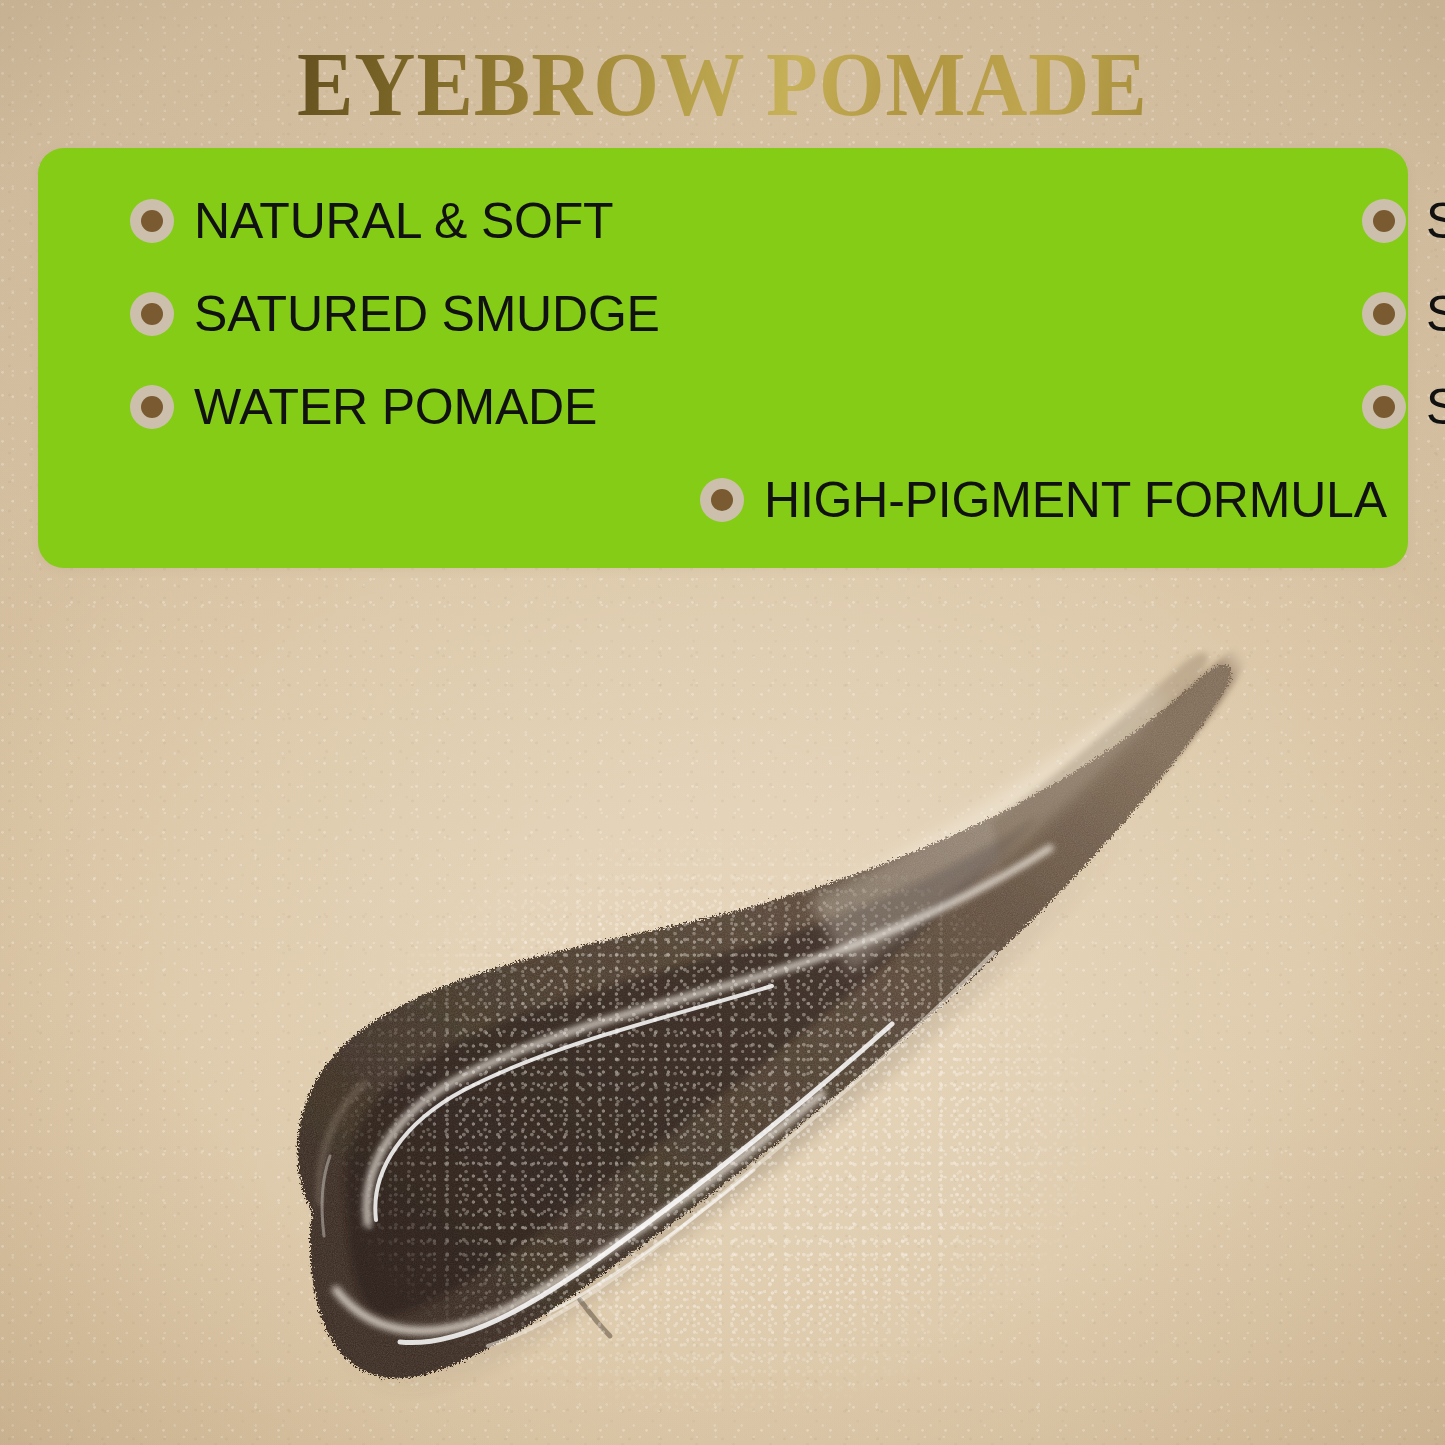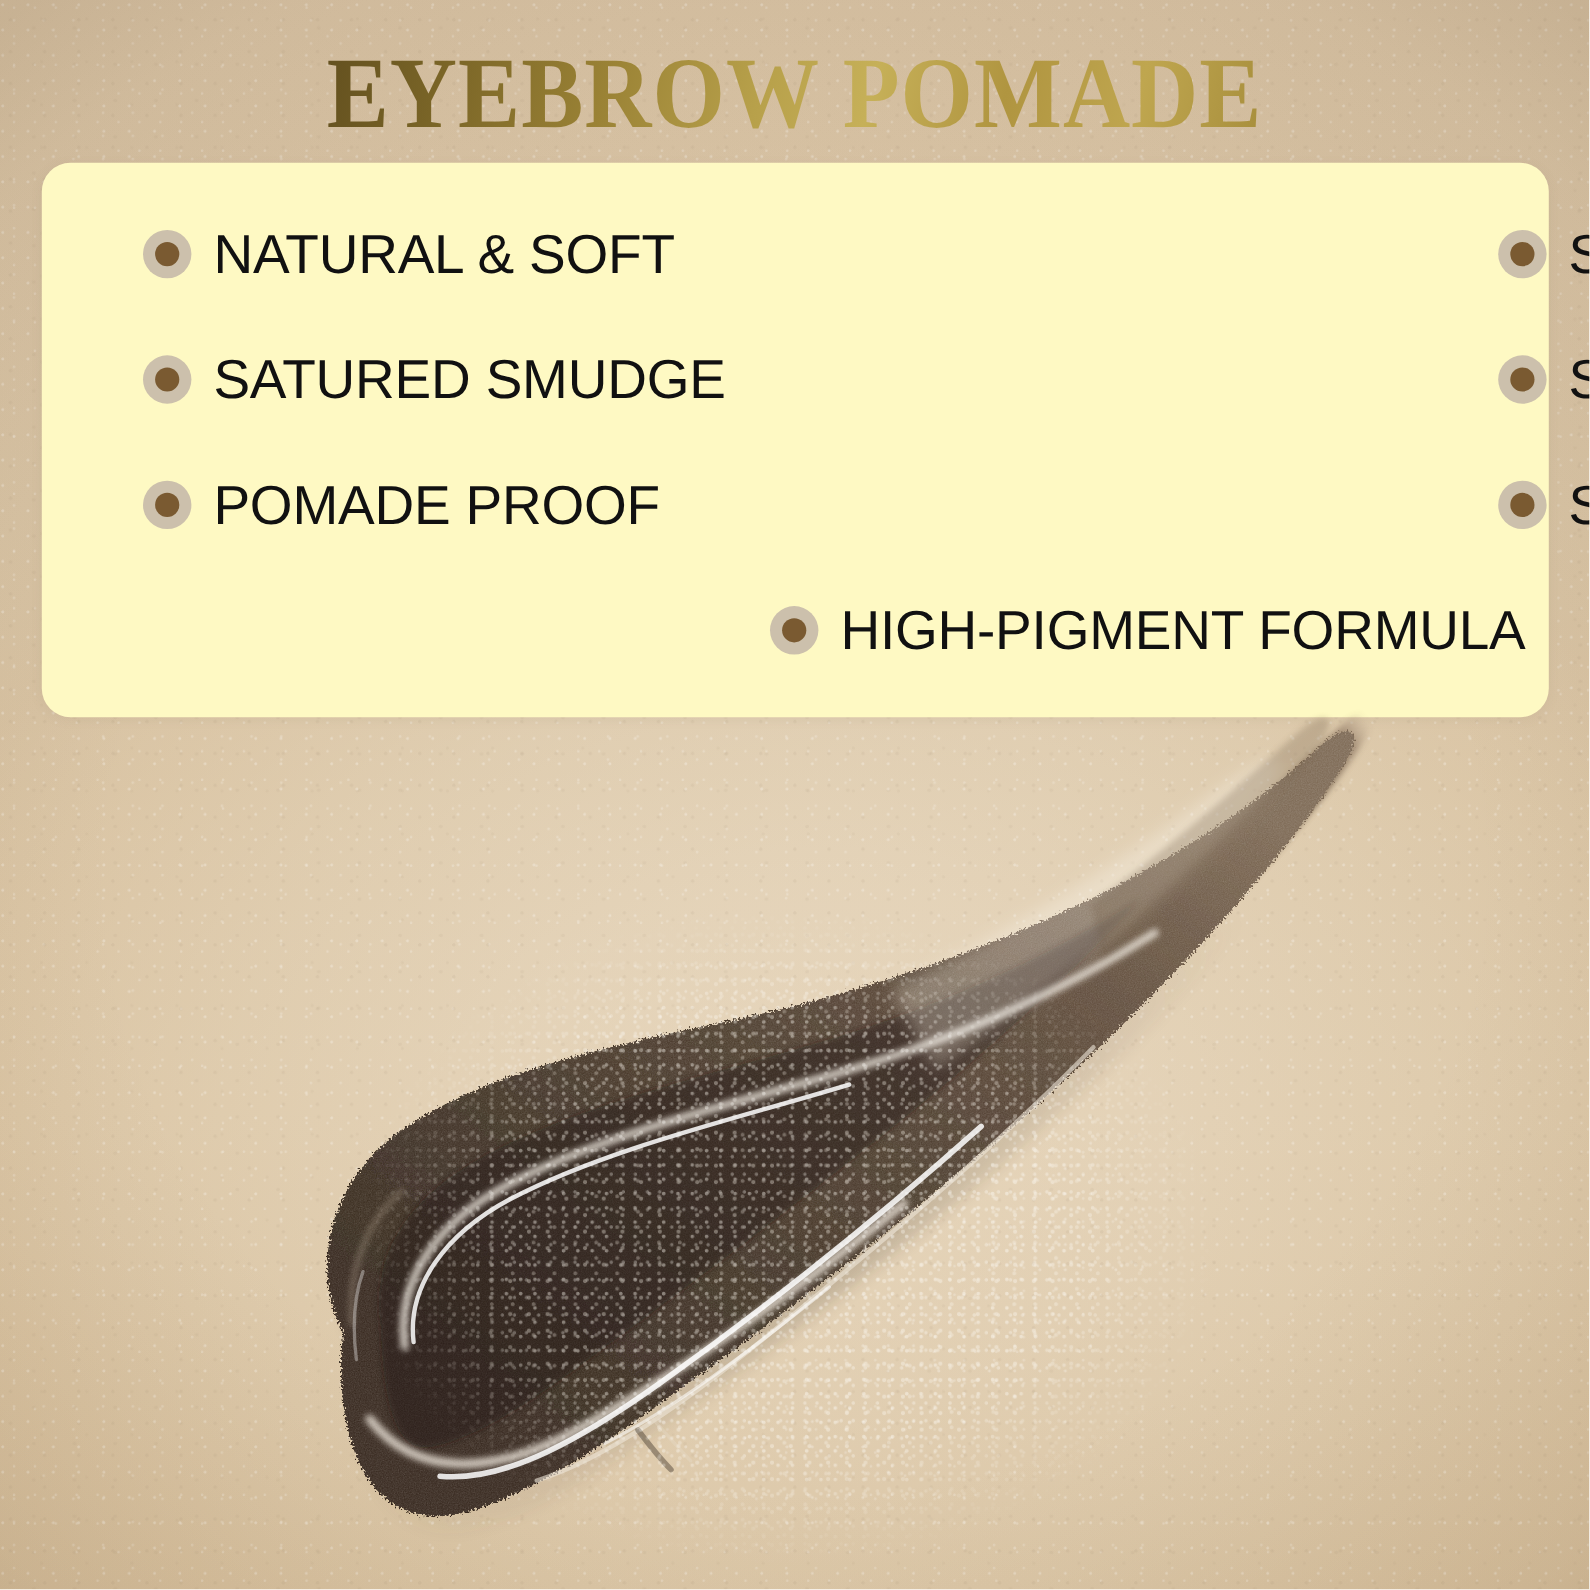--- a/index.html
+++ b/index.html
@@ -77,22 +77,22 @@
     color: transparent;
     -webkit-text-fill-color: transparent;
   }
 
   
   .card {
     position: absolute;
     left: 38px;
     top: 148px;
     width: 1370px;
-    height: 504px;
-    background: #fef9c3;
+    height: 420px;
+    background: #84cc16;
     border-radius: 26px;
     box-shadow: 0 2px 10px rgba(150,125,95,.10);
   }
   .card-grid {
     position: absolute;
     inset: 0;
     display: grid;
     grid-template-columns: 662px 708px;
     grid-template-rows: repeat(4, 1fr);
     padding: 26px 0 22px 0;
@@ -203,21 +203,21 @@
         <span class="bullet">
             <i></i>
           </span>
         <span class="feature-label">SLIDE SMOOTHLY</span>
       </div>
 
       <div class="feature col-left">
         <span class="bullet">
             <i></i>
           </span>
-        <span class="feature-label">POMADE PROOF</span>
+        <span class="feature-label">WATER POMADE</span>
       </div>
       <div class="feature col-right">
         <span class="bullet">
             <i></i>
           </span>
         <span class="feature-label">SMUDGE PROOF</span>
       </div>
 
       <div class="feature col-right">
         <span class="bullet">

